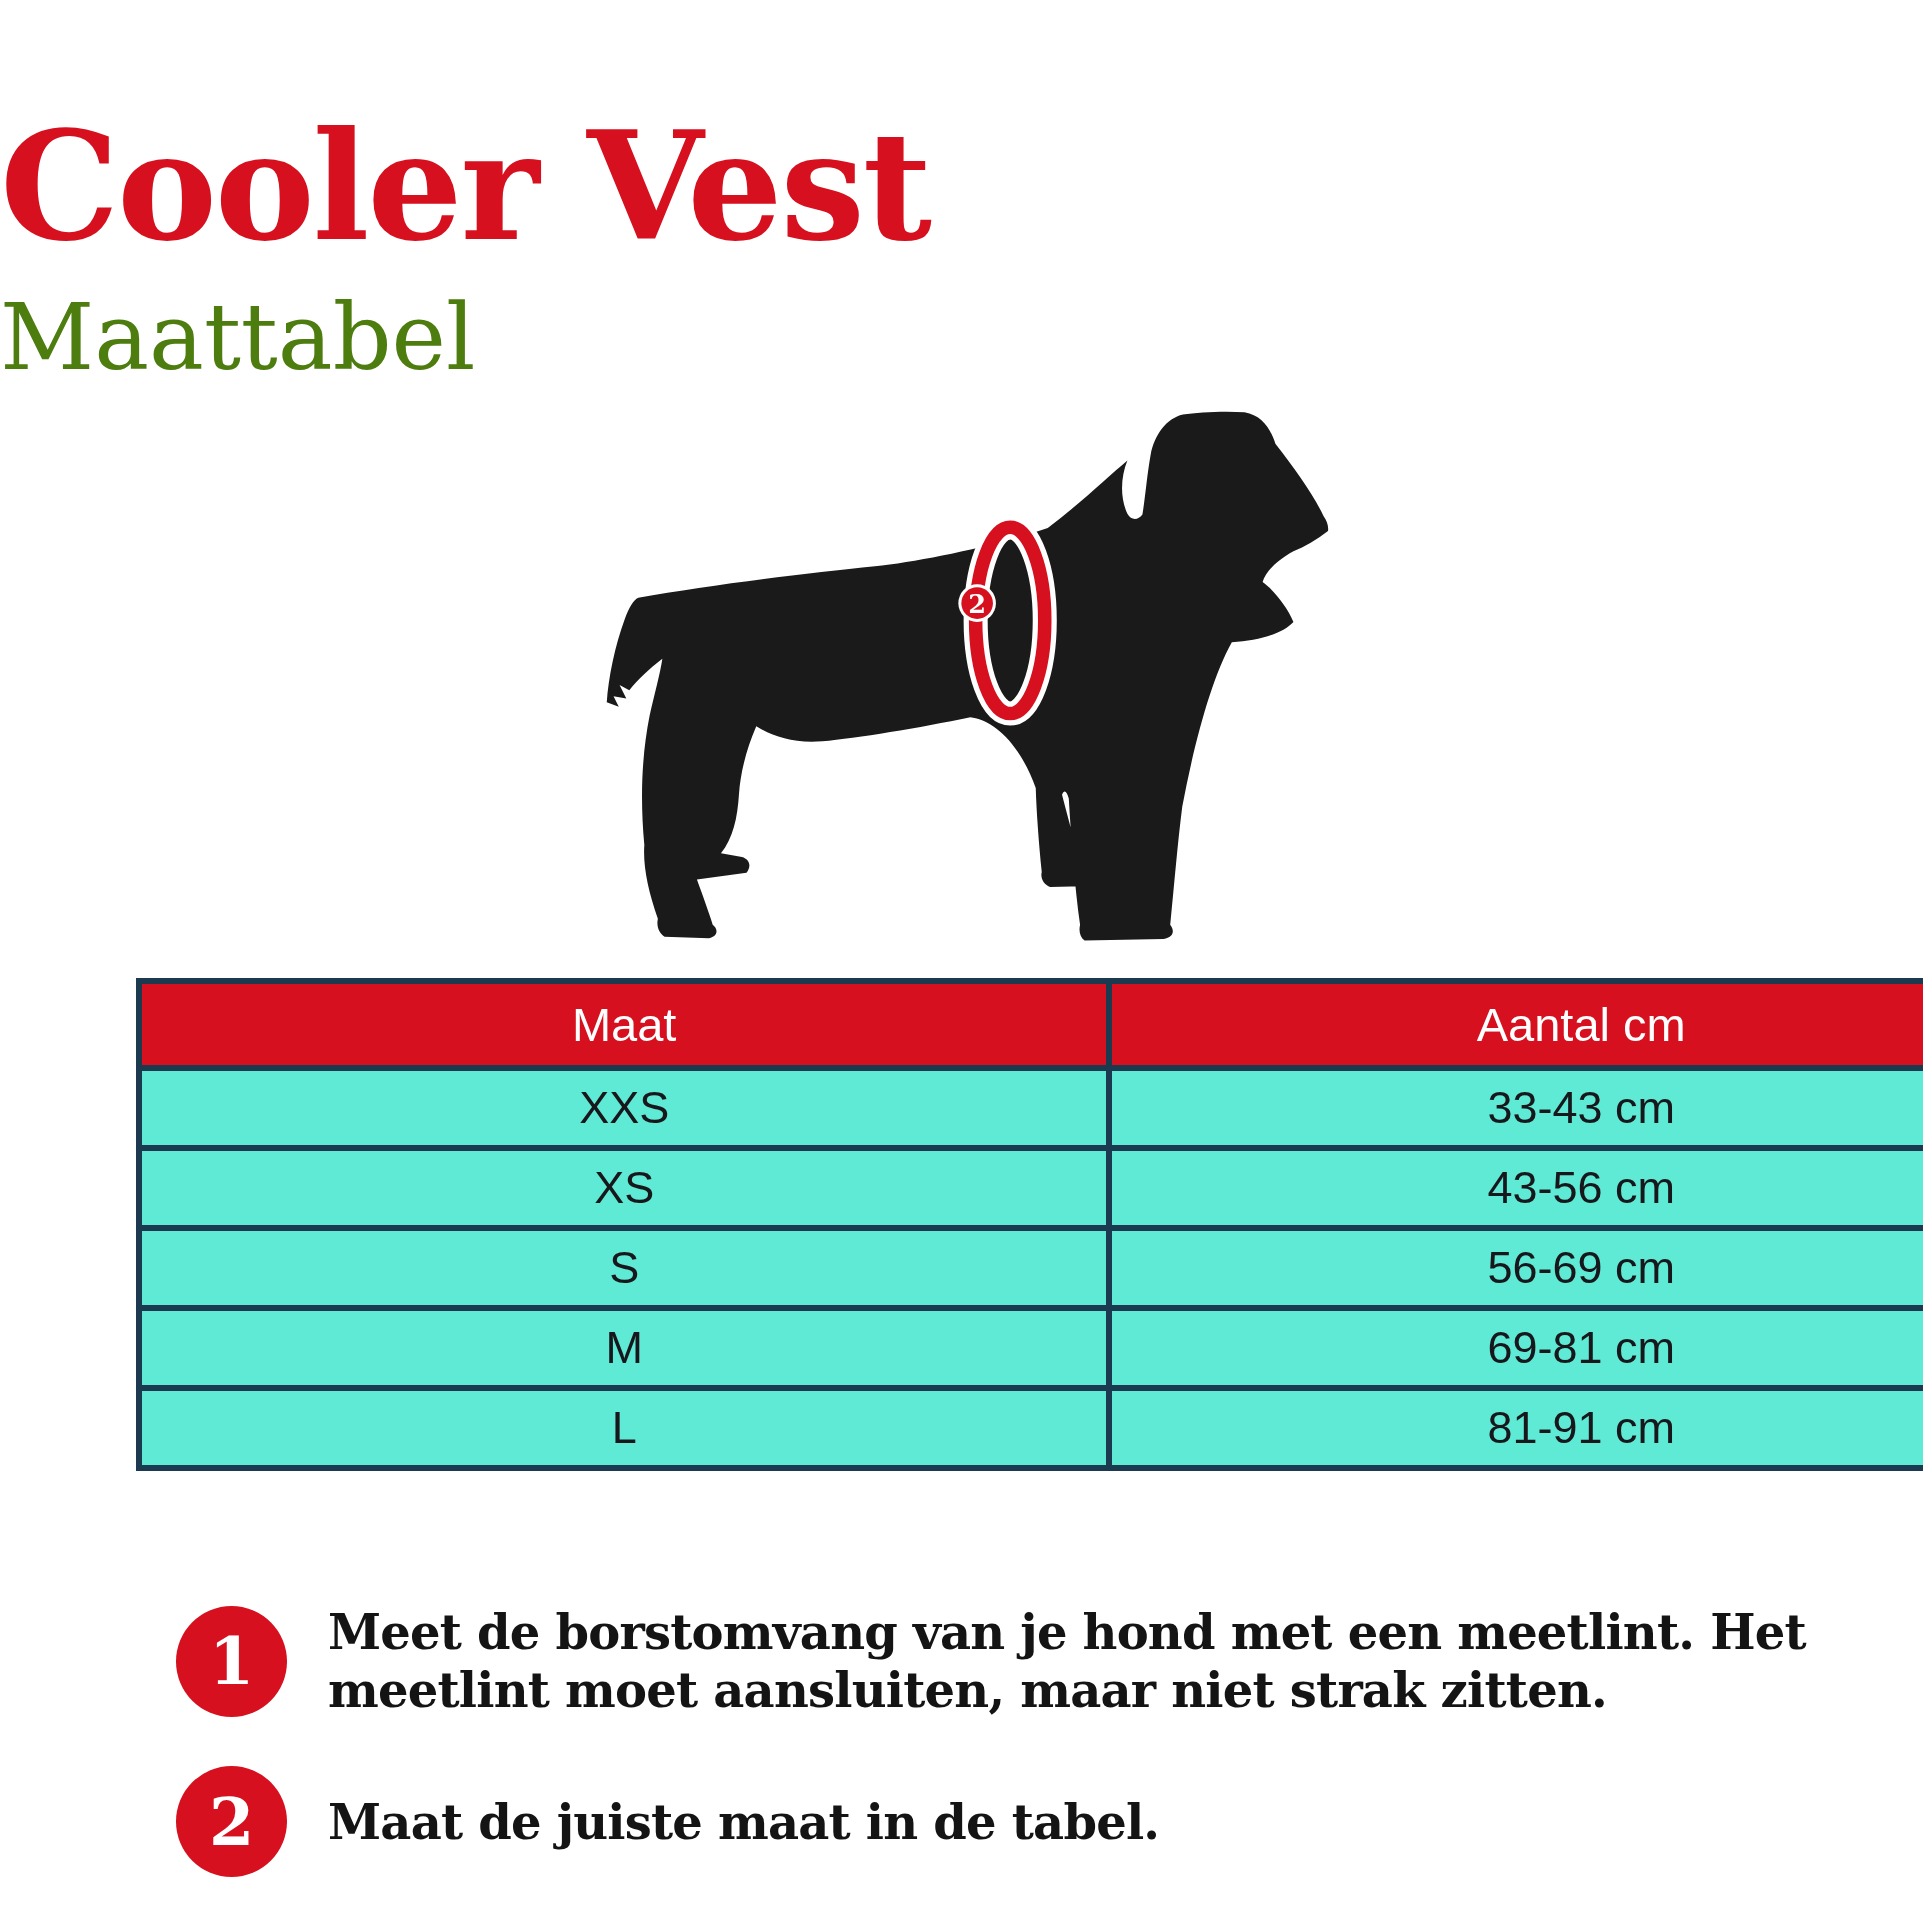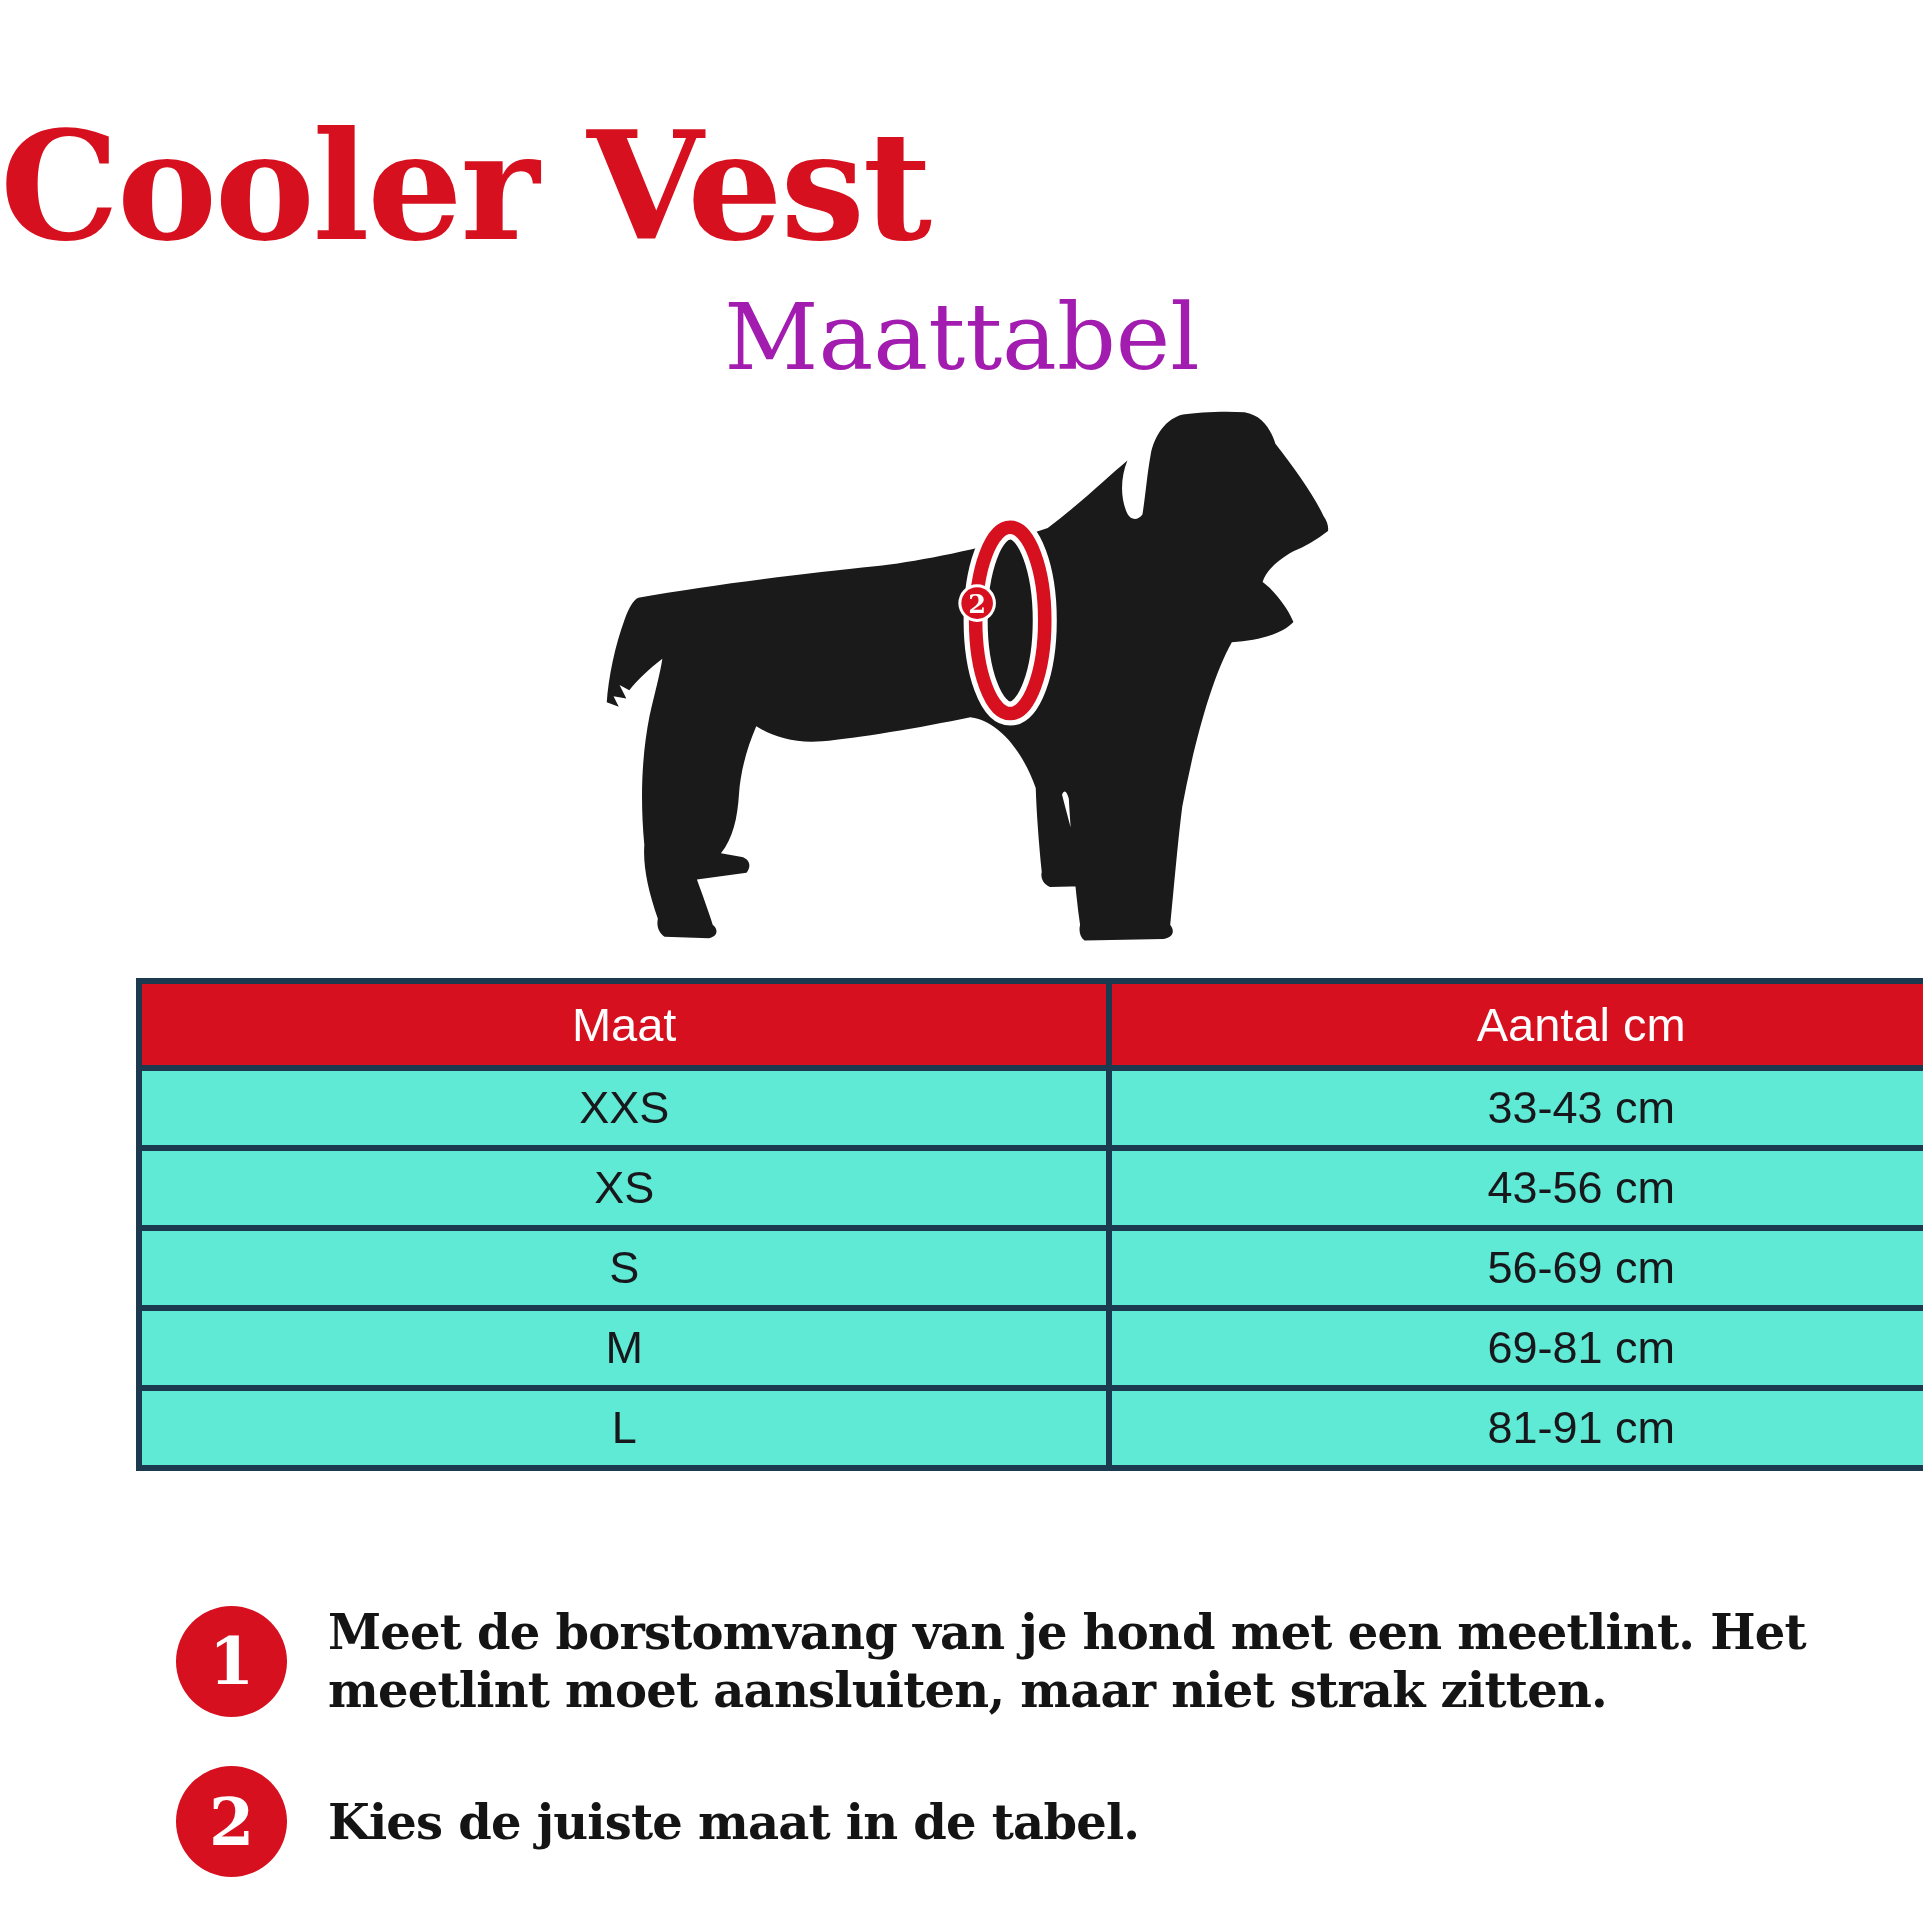--- a/index.html
+++ b/index.html
@@ -11,25 +11,24 @@
     position:absolute;left:0;top:111px;width:1924px;
     text-align:left;
     font-family:"DejaVu Serif",serif;
     font-weight:700;
     font-size:150px;line-height:1.0;
     letter-spacing:-2.3px;
     color:#d6101e;
   }
   .subtitle{
     position:absolute;left:0;top:292px;width:1924px;
-    text-align:center;
     font-family:"DejaVu Serif",serif;
     font-weight:400;
     font-size:92px;line-height:1.0;
-    color:#a21caf;
+    color:#4d7c0f;
   }
   .dog-wrap{
     position:absolute;left:597px;top:406px;width:740px;height:540px;
   }
   table.size-table{
     position:absolute;left:136px;top:978px;width:1920px;
     border-collapse:collapse;
     table-layout:fixed;
     font-family:"Liberation Sans",sans-serif;
   }
@@ -187,16 +186,16 @@
   <div class="step-badge">1</div>
   <div class="instr-text">
     <div>Meet de borstomvang van je hond met een meetlint. Het</div>
     <div>meetlint moet aansluiten, maar niet strak zitten.</div>
   </div>
 </div>
 
 <div class="instr-row two">
   <div class="step-badge">2</div>
   <div class="instr-text">
-    <div>Kies de juiste maat in de tabel.</div>
+    <div>Maat de juiste maat in de tabel.</div>
   </div>
 </div>
 
 
 </body></html>

